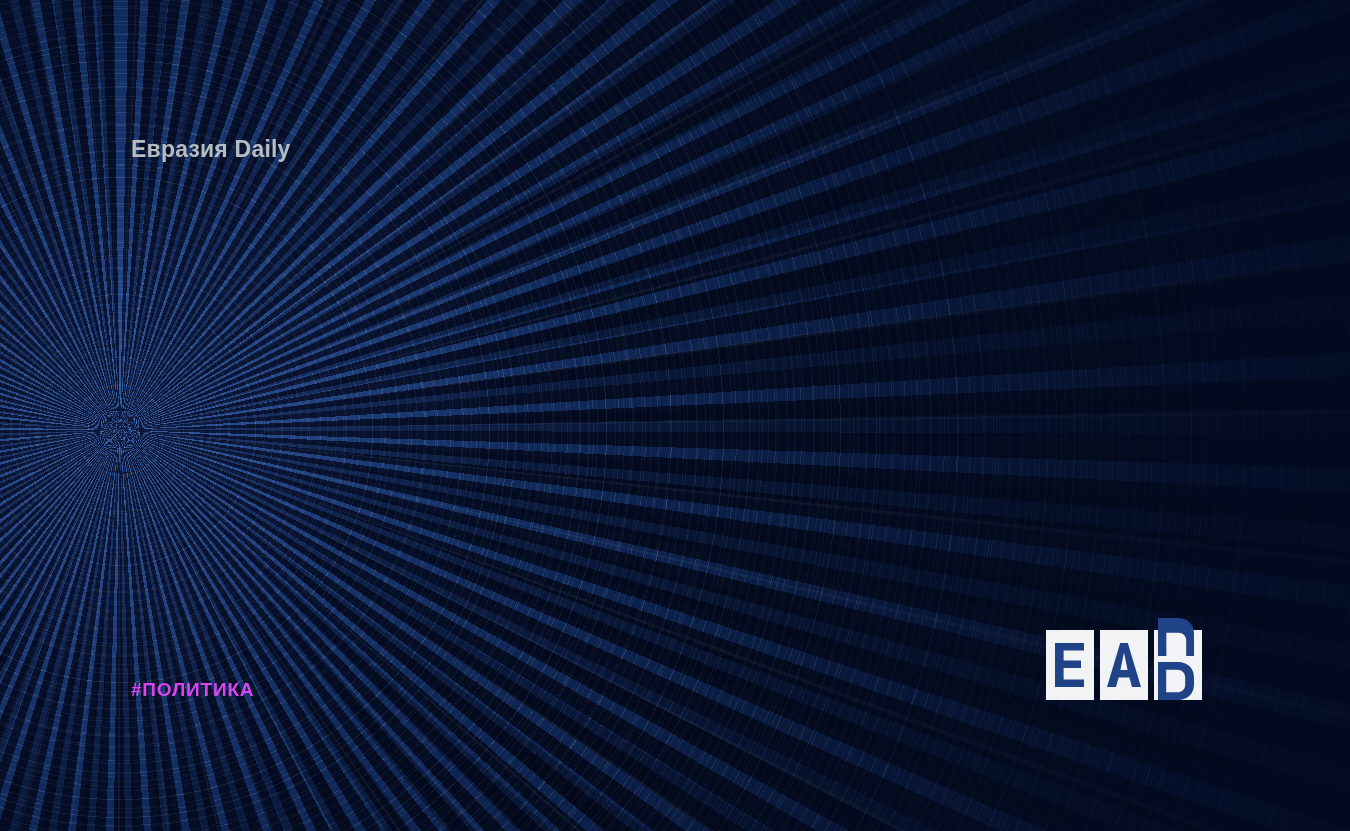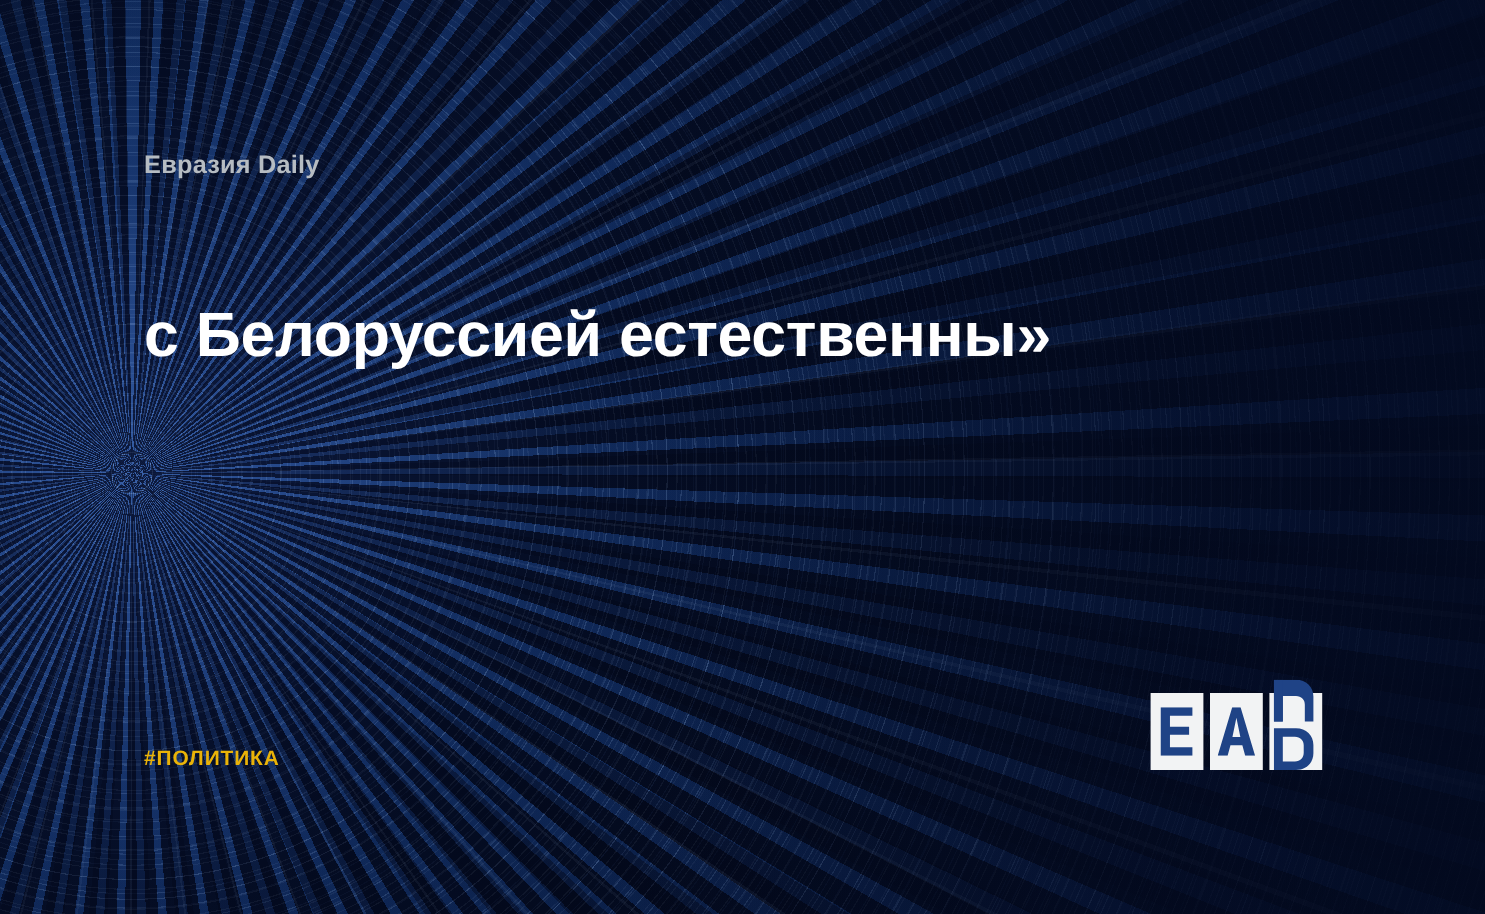--- a/index.html
+++ b/index.html
@@ -120,21 +120,21 @@
   }
   #headline .hl-line { display: block; white-space: nowrap; }
 
   #hashtag {
     position: absolute;
     left: 131px;
     top: 679px;
     font-size: 19px;
     font-weight: bold;
     letter-spacing: 0.8px;
-    color: #eab308;
+    color: #d946ef;
     white-space: nowrap;
   }
 
   
   #logo {
     position: absolute;
     left: 1046px;
     top: 630px;
     display: flex;
     gap: 6px;
@@ -176,21 +176,20 @@
   <div class="bg-layer" id="bg-trails"></div>
   <div class="bg-layer" id="bg-dashes"></div>
   <div class="bg-layer" id="bg-speckle"></div>
   <div class="bg-layer" id="bg-vignette"></div>
 
   <div id="content">
 
     <div id="site-name">Евразия Daily</div>
 
     <h1 id="headline">
-      <span class="hl-line">с Белоруссией естественны»</span>
     </h1>
 
     <div id="hashtag">#ПОЛИТИКА</div>
 
     <div id="logo">
 
       <div class="logo-tile">
         <svg width="30" height="44" viewBox="0 0 30 44" aria-hidden="true">
           <path fill="#1f4386" d="M0 0h29v7.6H8.6v10H26v7.4H8.6v11.4H29V44H0z"></path>
         </svg>

